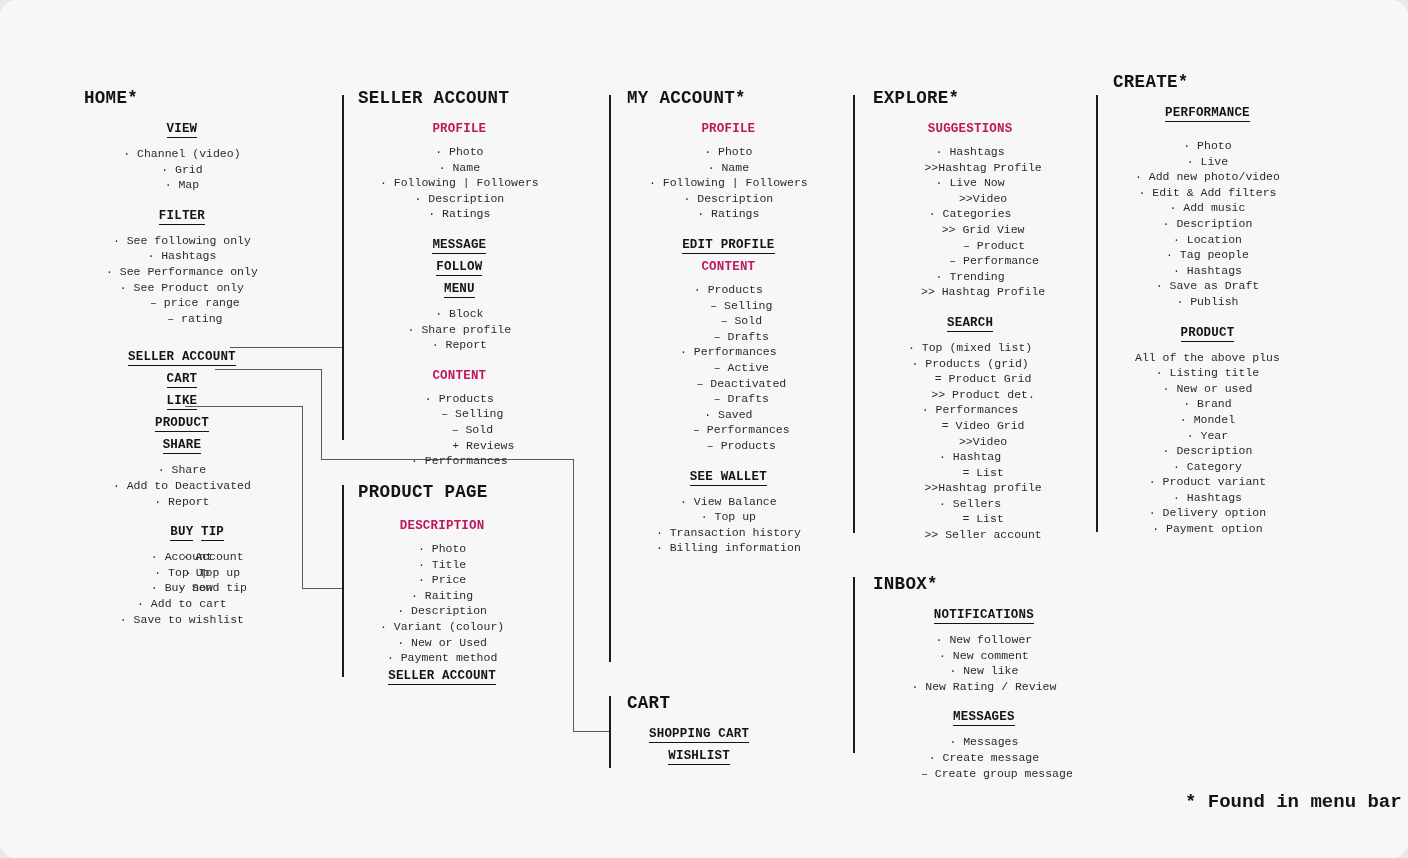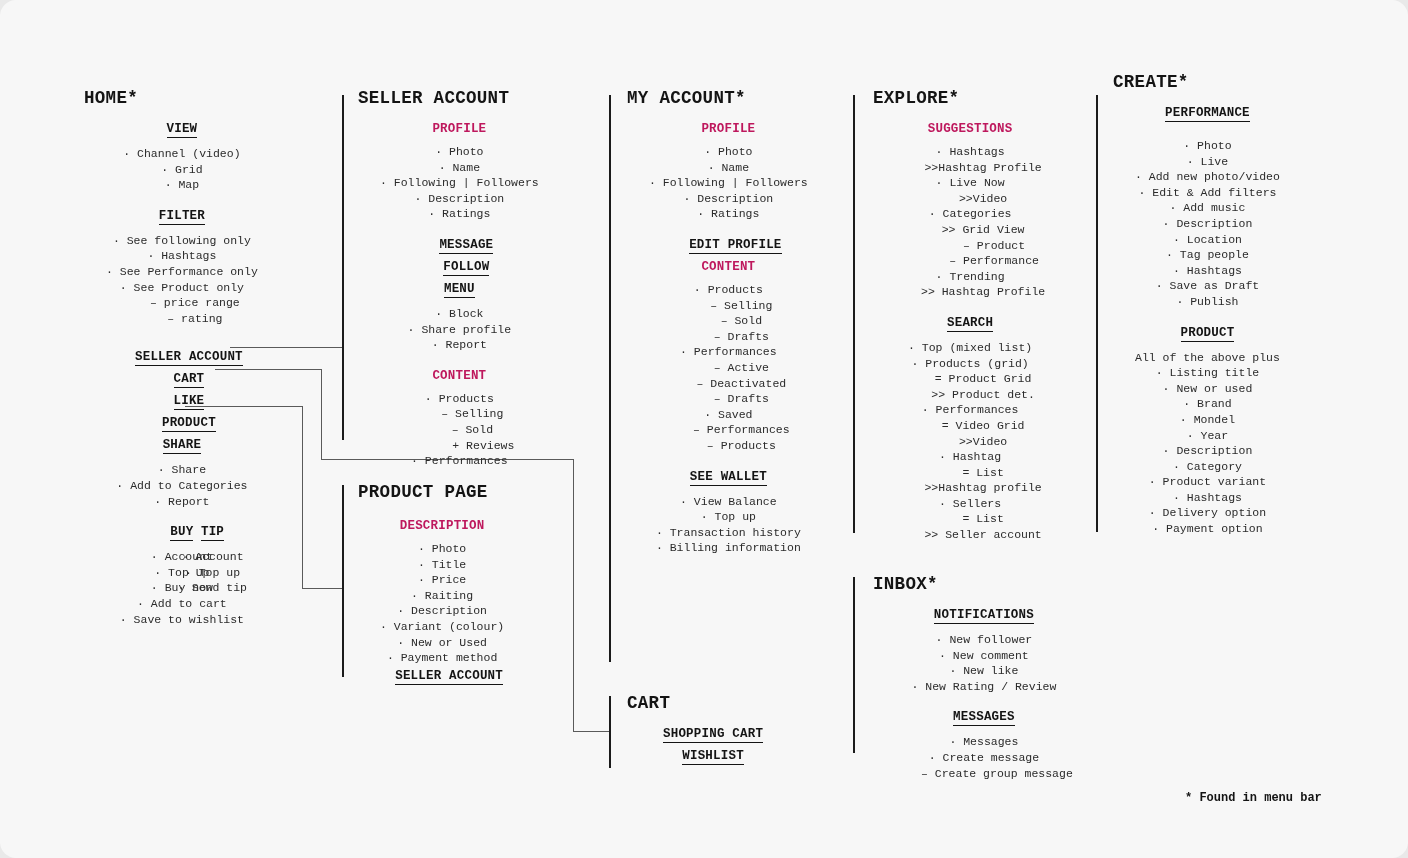--- a/index.html
+++ b/index.html
@@ -17,34 +17,34 @@
   .col-title{font-size:17.5px;font-weight:bold;letter-spacing:.3px;color:#141414;margin:0 0 11px 0;}
   .col-body{padding-left:22px;text-align:center;}
   .grp{margin:0 0 13px 0;}
   .grp.empty{margin:0 0 3px 0;}
   .grp-heading{
     display:inline-block;font-size:12.5px;font-weight:bold;letter-spacing:.2px;
     color:#141414;margin:0 0 8px 0;
   }
   .grp-heading.link{border-bottom:1.5px solid #141414;padding-bottom:1px;}
   .grp-heading.gray{color:#be185d;border-bottom:none;}
-  .grp.empty .grp-heading{margin-bottom:0;margin-left:14px;}
+  .grp.empty .grp-heading{margin-bottom:0;}
   .item{font-size:11.5px;line-height:15.6px;color:#2b2b2b;}
   .i1{padding-left:26px;}
   .i2{padding-left:48px;}
   .two-col{position:relative;}
   .subcol-2{position:absolute;left:72px;top:0;}
   
   [data-section="home"] .col-body > .grp:nth-child(3){margin-top:21px;}
   [data-section="home"] .col-body > .grp:nth-child(8){margin-top:6px;}
   [data-section="create"] .col-body > .grp:nth-child(1) .grp-heading{margin-bottom:16px;}
   [data-section="product_page"] .col-title{margin-bottom:14px;}
   [data-section="product_page"] .col-body > .grp:nth-child(1){margin-bottom:0;}
   .footnote{
-    position:absolute;left:1185px;top:791px;font-size:12px;font-weight:bold;
+    position:absolute;left:1185px;top:791px;font-size:19px;font-weight:bold;
     color:#141414;white-space:nowrap;text-align:right;
   }
 </style>
 </head>
 <body>
 
 <div class="canvas">
 
   <div class="vline" style="left:342px;top:95px;height:345px"></div>
   <div class="vline" style="left:342px;top:485px;height:192px"></div>
@@ -68,21 +68,21 @@
 
   <section class="col" style="left:84px;top:88px" data-section="home">
       <div class="col-title">HOME*</div>
       <div class="col-body">
         <div class="grp"><span class="grp-heading link">VIEW</span><div class="item i0">· Channel (video)</div><div class="item i0">· Grid</div><div class="item i0">· Map</div></div>
         <div class="grp"><span class="grp-heading link">FILTER</span><div class="item i0">· See following only</div><div class="item i0">· Hashtags</div><div class="item i0">· See Performance only</div><div class="item i0">· See Product only</div><div class="item i1">– price range</div><div class="item i1">– rating</div></div>
         <div class="grp empty"><span class="grp-heading link">SELLER ACCOUNT</span></div>
         <div class="grp empty"><span class="grp-heading link">CART</span></div>
         <div class="grp empty"><span class="grp-heading link">LIKE</span></div>
         <div class="grp empty"><span class="grp-heading link">PRODUCT</span></div>
-        <div class="grp"><span class="grp-heading link">SHARE</span><div class="item i0">· Share</div><div class="item i0">· Add to Categories</div><div class="item i0">· Report</div></div>
+        <div class="grp"><span class="grp-heading link">SHARE</span><div class="item i0">· Share</div><div class="item i0">· Add to Deactivated</div><div class="item i0">· Report</div></div>
         <div class="grp two-col">
           <div class="subcol subcol-1"><span class="grp-heading link">BUY</span><div class="item i0">· Account</div><div class="item i0">· Top Up</div><div class="item i0">· Buy now</div><div class="item i0">· Add to cart</div><div class="item i0">· Save to wishlist</div></div>
           <div class="subcol subcol-2"><span class="grp-heading link">TIP</span><div class="item i0">· Account</div><div class="item i0">· Top up</div><div class="item i0">· Send tip</div></div>
         </div>
       </div>
     </section>
   <section class="col" style="left:358px;top:88px" data-section="seller_account">
       <div class="col-title">SELLER ACCOUNT</div>
       <div class="col-body">
         <div class="grp"><span class="grp-heading gray">PROFILE</span><div class="item i0">· Photo</div><div class="item i0">· Name</div><div class="item i0">· Following | Followers</div><div class="item i0">· Description</div><div class="item i0">· Ratings</div></div>

